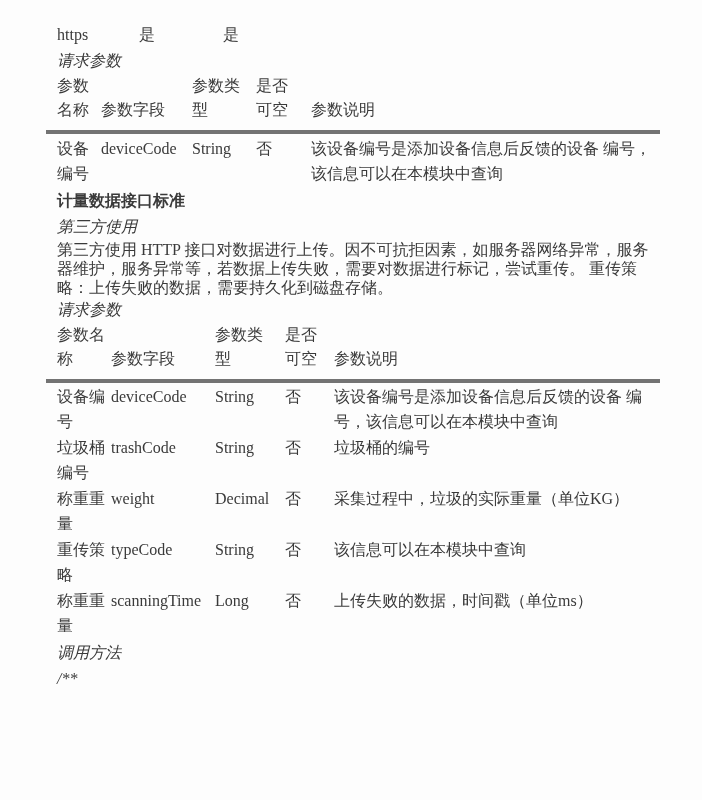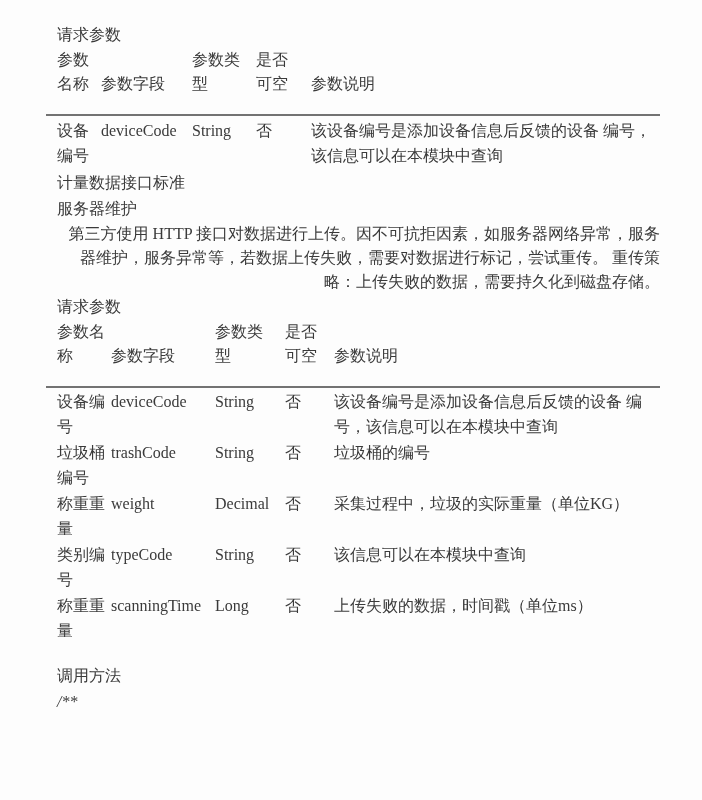--- a/index.html
+++ b/index.html
@@ -12,37 +12,37 @@
     line-height: 26px;
     overflow: hidden;
   }
   .doc { padding: 22px 42px 0 46px; width: 702px; }
   .indent { padding-left: 11px; }
 
   .https-row { line-height: 26px; }
   .https-row .c1 { display: inline-block; width: 78px; }
   .https-row .c2 { display: inline-block; width: 80px; }
 
-  .h-italic { line-height: 26px; }
-  .h-bold   { font-weight: normal; margin-top: 2px; line-height: 26px; }
-  .para     { line-height: 24px; text-align: right; }
+  .h-italic { font-style: italic; line-height: 26px; }
+  .h-bold   { font-weight: bold; margin-top: 2px; line-height: 26px; }
+  .para     { line-height: 19px; }
   .code-line { font-style: italic; line-height: 26px; }
 
   table.t {
     width: 100%;
     border-collapse: collapse;
     table-layout: fixed;
   }
   table.t th {
     font-weight: normal;
     text-align: left;
     vertical-align: bottom;
     line-height: 24px;
-    padding: 0 10px 18px 0;
-    border-bottom: 2px solid #737373;
+    padding: 0 10px 8px 0;
+    border-bottom: 4px solid #737373;
   }
   table.t td {
     vertical-align: top;
     line-height: 25px;
     padding: 2px 10px 0 0;
     margin-top: 8px;
   }
   table.t2 td { padding-top: 1px; line-height: 25px; }
   table.t th:first-child, table.t td:first-child { padding-left: 11px; padding-right: 0; }
   table.t th:last-child,  table.t td:last-child  { padding-right: 0; }
@@ -56,20 +56,25 @@
   .t2 col.c1 { width: 65px; }
   .t2 col.c2 { width: 104px; }
   .t2 col.c3 { width: 70px; }
   .t2 col.c4 { width: 49px; }
 </style>
 </head>
 <body>
 
 <div class="doc">
 
+  <div class="https-row indent">
+    <span class="c1">https</span>
+    <span class="c2">是</span>
+    <span class="c3">是</span>
+  </div>
 
   <div class="h-italic indent">请求参数</div>
 
   <table class="t t1">
     <colgroup>
         <col class="c1">
         <col class="c2">
         <col class="c3">
         <col class="c4">
         <col class="c5">
@@ -88,21 +93,21 @@
         <td>设备编号</td>
         <td>deviceCode</td>
         <td>String</td>
         <td>否</td>
         <td>该设备编号是添加设备信息后反馈的设备 编号，该信息可以在本模块中查询</td>
       </tr>
     </tbody>
   </table>
 
   <div class="h-bold indent">计量数据接口标准</div>
-  <div class="h-italic indent">服务器维护</div>
+  <div class="h-italic indent">第三方使用</div>
   <p class="para indent">第三方使用 HTTP 接口对数据进行上传。因不可抗拒因素，如服务器网络异常，服务器维护，服务异常等，若数据上传失败，需要对数据进行标记，尝试重传。 重传策略：上传失败的数据，需要持久化到磁盘存储。</p>
   <div class="h-italic indent">请求参数</div>
 
   <table class="t t2">
     <colgroup>
         <col class="c1">
         <col class="c2">
         <col class="c3">
         <col class="c4">
         <col class="c5">
@@ -132,32 +137,32 @@
         <td>垃圾桶的编号</td>
       </tr>
       <tr>
         <td>称重重量</td>
         <td>weight</td>
         <td>Decimal</td>
         <td>否</td>
         <td>采集过程中，垃圾的实际重量（单位KG）</td>
       </tr>
       <tr>
-        <td>类别编号</td>
+        <td>重传策略</td>
         <td>typeCode</td>
         <td>String</td>
         <td>否</td>
         <td>该信息可以在本模块中查询</td>
       </tr>
       <tr>
         <td>称重重量</td>
         <td>scanningTime</td>
         <td>Long</td>
         <td>否</td>
         <td>上传失败的数据，时间戳（单位ms）</td>
       </tr>
     </tbody>
   </table>
 
-  <div class="h-italic indent" style="margin-top:20px;">调用方法</div>
+  <div class="h-italic indent" style="margin-top:2px;">调用方法</div>
   <div class="code-line indent">/**</div>
 
 </div>
 
 </body></html>

